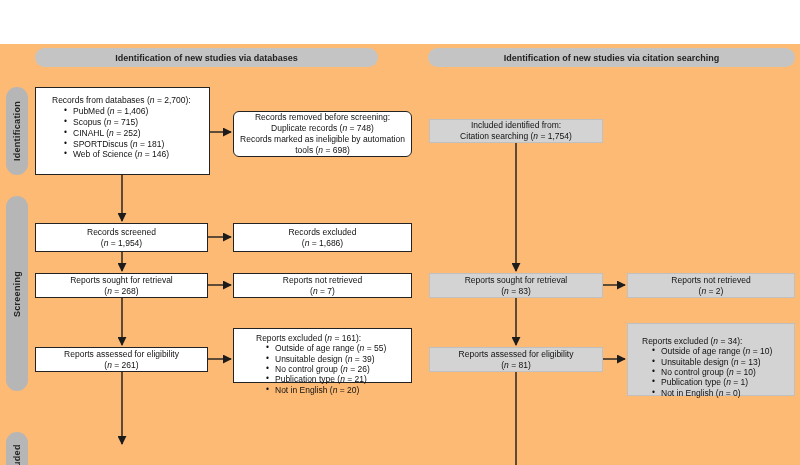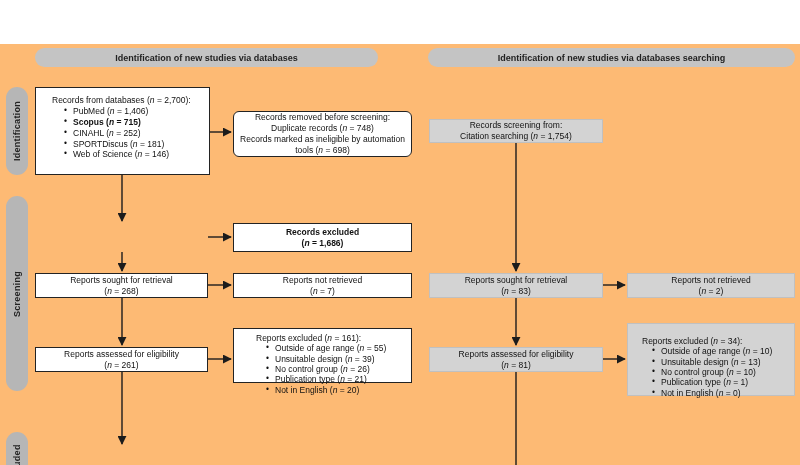--- a/index.html
+++ b/index.html
@@ -38,49 +38,53 @@
   .li::before{content:"\2022";position:absolute;left:2px;top:-1px;}
   i{font-style:italic;}
   .sv{position:absolute;left:0;top:0;pointer-events:none;}
 </style>
 </head>
 <body>
 
 <div class="canvas">
 
   <div class="hdr" style="left:35px;width:343px;">Identification of new studies via databases</div>
-  <div class="hdr" style="left:428px;width:367px;">Identification of new studies via databases searching</div>
+  <div class="hdr" style="left:428px;width:367px;">Identification of new studies via citation searching</div>
 
   <div class="stage" style="top:43px;height:88px;">
     <span class="rot">Identification</span>
   </div>
   <div class="stage" style="top:152px;height:195px;">
     <span class="rot">Screening</span>
   </div>
   <div class="stage" style="top:388px;height:64px;">
     <span class="rot">Included</span>
   </div>
 
   <div class="box list" style="left:35px;top:43px;width:175px;height:88px;padding:7px 4px 0 16px;">
     <div>Records from databases (<i>n</i> = 2,700):</div>
     <div class="li" style="margin-left:10px;">PubMed (<i>n</i> = 1,406)</div>
-    <div class="li" style="margin-left:10px;font-weight:bold;">Scopus (<i>n</i> = 715)</div>
+    <div class="li" style="margin-left:10px;">Scopus (<i>n</i> = 715)</div>
     <div class="li" style="margin-left:10px;">CINAHL (<i>n</i> = 252)</div>
     <div class="li" style="margin-left:10px;">SPORTDiscus (<i>n</i> = 181)</div>
     <div class="li" style="margin-left:10px;">Web of Science (<i>n</i> = 146)</div>
   </div>
 
   <div class="box pad-sm" style="left:233px;top:67px;width:179px;height:46px;border-radius:6px;">
     <div>Records removed before screening:</div>
     <div>Duplicate records (<i>n</i> = 748)</div>
     <div>Records marked as ineligible by automation tools (<i>n</i> = 698)</div>
   </div>
 
+  <div class="box" style="left:35px;top:179px;width:173px;height:29px;">
+    <div>Records screened</div>
+    <div>(<i>n</i> = 1,954)</div>
+  </div>
 
-  <div class="box" style="left:233px;top:179px;width:179px;height:29px;font-weight:bold;">
+  <div class="box" style="left:233px;top:179px;width:179px;height:29px;">
     <div>Records excluded</div>
     <div>(<i>n</i> = 1,686)</div>
   </div>
 
   <div class="box" style="left:35px;top:229px;width:173px;height:25px;">
     <div>Reports sought for retrieval</div>
     <div>(<i>n</i> = 268)</div>
   </div>
 
   <div class="box" style="left:233px;top:229px;width:179px;height:25px;">
@@ -97,21 +101,21 @@
     <div>Reports excluded (<i>n</i> = 161):</div>
     <div class="li" style="margin-left:8px;">Outside of age range (<i>n</i> = 55)</div>
     <div class="li" style="margin-left:8px;">Unsuitable design (<i>n</i> = 39)</div>
     <div class="li" style="margin-left:8px;">No control group (<i>n</i> = 26)</div>
     <div class="li" style="margin-left:8px;">Publication type (<i>n</i> = 21)</div>
     <div class="li" style="margin-left:8px;">Not in English (<i>n</i> = 20)</div>
   </div>
 
 
   <div class="box gray" style="left:429px;top:75px;width:174px;height:24px;">
-    <div>Records screening from:</div>
+    <div>Included identified from:</div>
     <div>Citation searching (<i>n</i> = 1,754)</div>
   </div>
 
   <div class="box gray" style="left:429px;top:229px;width:174px;height:25px;">
     <div>Reports sought for retrieval</div>
     <div>(<i>n</i> = 83)</div>
   </div>
 
   <div class="box gray" style="left:627px;top:229px;width:168px;height:25px;">
     <div>Reports not retrieved</div>

